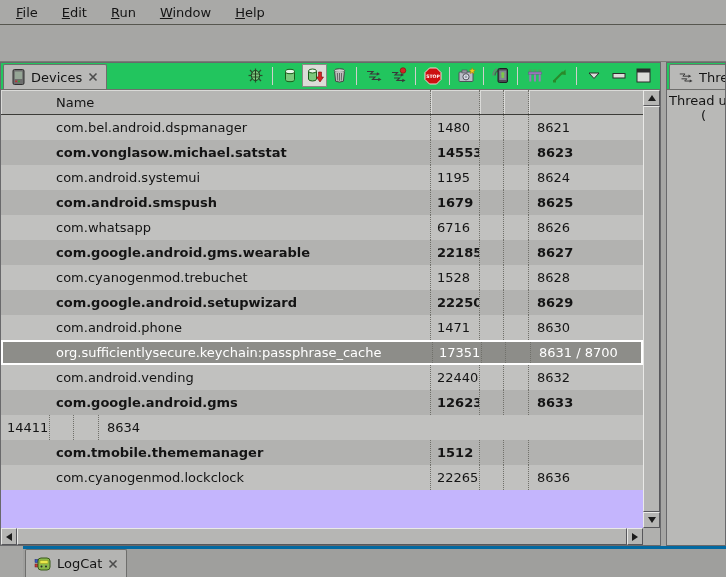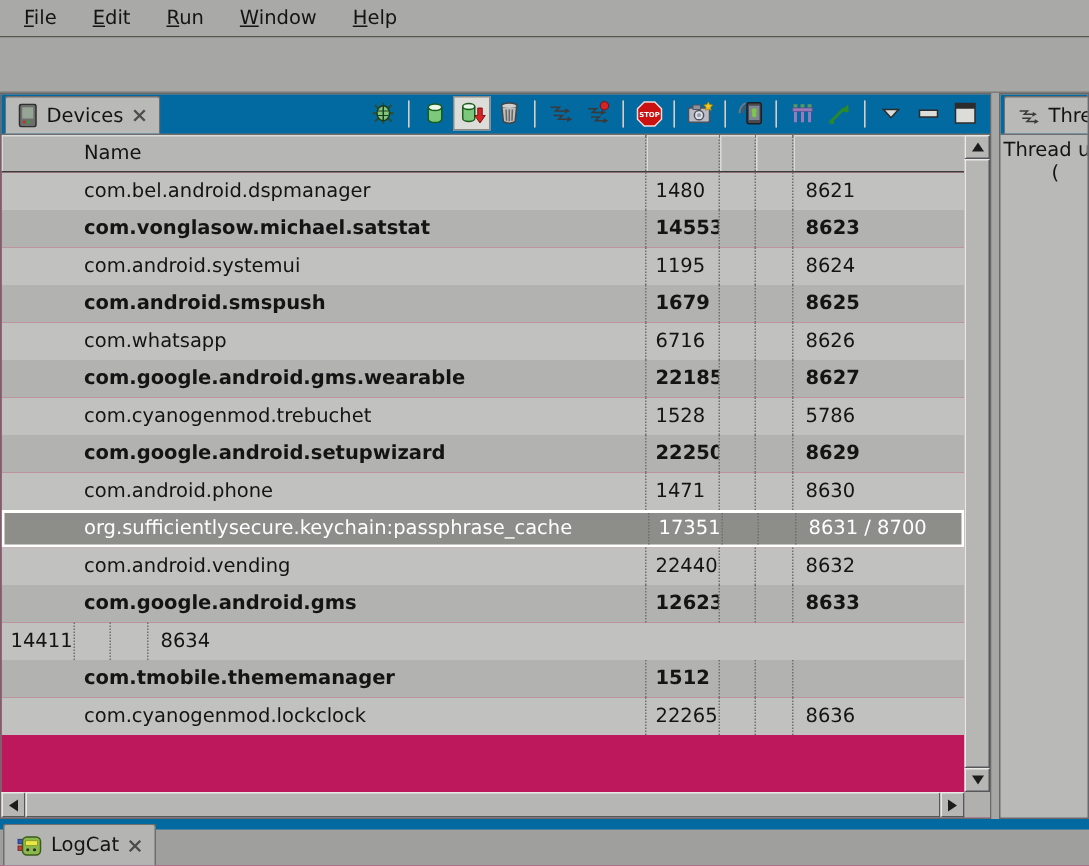--- a/index.html
+++ b/index.html
@@ -16,33 +16,33 @@
   
   .main-toolbar { height:37px; background:#a6a6a4; border-bottom:1px solid #7b7b77; flex:0 0 auto; }
   
   .main { flex:1 1 auto; display:flex; min-height:0; }
   .view { background:#a4a4a2; border:1px solid #69696b; display:flex; flex-direction:column; min-width:0; }
   .devices-view { width:661px; flex:0 0 auto; }
   .sash { width:5px; flex:0 0 auto; background:#a6a6a4; }
   .threads-view { flex:1 1 auto; overflow:hidden; }
   
   .tabrow { height:27px; flex:0 0 auto; display:flex; align-items:flex-end;
-    background:#0369a1; border-bottom:1px solid #6e6e6c; }
+    background:#22c55e; border-bottom:1px solid #6e6e6c; }
   .tab { height:25px; background:#b9b9b7; border:1px solid #6e6e6c; border-bottom:none;
     border-radius:2px 2px 0 0; display:flex; align-items:center; gap:6px;
     padding:0 8px; margin-left:2px; white-space:nowrap; }
   .tab .close { display:flex; align-items:center; }
   
   .viewtoolbar { margin-left:auto; display:flex; align-items:center; padding-right:4px; height:27px; }
   .tbtn { width:25px; height:23px; display:flex; align-items:center; justify-content:center; border:1px solid transparent; }
   .tbtn.pressed { background:#dddDD9; background:#dcdcd8; border:1px solid #8a8a86; }
   .tsep { width:1px; height:18px; background:#858581; border-right:1px solid #cfcfcb; margin:0 4px; }
   
   .table-region { flex:1 1 auto; min-height:0; display:grid;
-    grid-template-columns:1fr 17px; grid-template-rows:1fr 17px; background:#be185d; }
+    grid-template-columns:1fr 17px; grid-template-rows:1fr 17px; background:#c4b5fd; }
   .table-content { display:flex; flex-direction:column; min-height:0; overflow:hidden; }
   .theader { height:25px; flex:0 0 auto; display:flex; background:#b6b6b4; border-bottom:1px solid #3c3c38; }
   .hcell { height:100%; display:flex; align-items:center; padding-left:8px;
     background:#b6b6b4; border-right:1px solid #55554f;
     box-shadow:inset 1px 1px 0 #dadad8; overflow:hidden; white-space:nowrap; }
   .rows { flex:1 1 auto; overflow:hidden; }
   .trow { height:25px; display:flex; align-items:center; cursor:default; }
   .trow.light { background:#c1c1bf; }
   .trow.dark  { background:#b2b2b0;font-weight:bold; }
   .trow.selected { background:#8d8d89; color:#ffffff; border:2px solid #ffffff; }
@@ -65,22 +65,22 @@
   .arr { width:0; height:0; }
   .arr-up    { border-left:4px solid transparent; border-right:4px solid transparent; border-bottom:6px solid #1c1c1c; }
   .arr-down  { border-left:4px solid transparent; border-right:4px solid transparent; border-top:6px solid #1c1c1c; }
   .arr-left  { border-top:4px solid transparent; border-bottom:4px solid transparent; border-right:6px solid #1c1c1c; }
   .arr-right { border-top:4px solid transparent; border-bottom:4px solid transparent; border-left:6px solid #1c1c1c; }
   
   .threads-content { flex:1 1 auto; background:#b9b9b7; padding:3px 0 0 2px; overflow:hidden; }
   .threads-line1 { white-space:nowrap; }
   .threads-line2 { white-space:nowrap; padding-left:32px; }
   
-  .bottombar { height:31px; flex:0 0 auto; background:#9f9f9d; border-top:7px solid #0369a1;
-    display:flex; align-items:flex-end; }
+  .bottombar { height:31px; flex:0 0 auto; background:#9f9f9d; border-top:3px solid #0369a1;
+    display:flex; align-items:flex-end;margin-left:23px; }
   .bottombar .tab { height:28px; background:#b4b4b2; }
   svg { display:block; }
 </style>
 </head>
 <body>
 
 <div class="menubar">
     <div class="menu-item"><u>F</u>ile</div>
     <div class="menu-item"><u>E</u>dit</div>
     <div class="menu-item"><u>R</u>un</div>
@@ -316,21 +316,21 @@
               <div class="cell c-pid">22185</div>
               <div class="cell c-e1"></div>
               <div class="cell c-e2"></div>
               <div class="cell c-port">8627</div>
             </div>
             <div class="trow light">
               <div class="cell c-name">com.cyanogenmod.trebuchet</div>
               <div class="cell c-pid">1528</div>
               <div class="cell c-e1"></div>
               <div class="cell c-e2"></div>
-              <div class="cell c-port">5786</div>
+              <div class="cell c-port">8628</div>
             </div>
             <div class="trow dark">
               <div class="cell c-name">com.google.android.setupwizard</div>
               <div class="cell c-pid">22250</div>
               <div class="cell c-e1"></div>
               <div class="cell c-e2"></div>
               <div class="cell c-port">8629</div>
             </div>
             <div class="trow light">
               <div class="cell c-name">com.android.phone</div>

